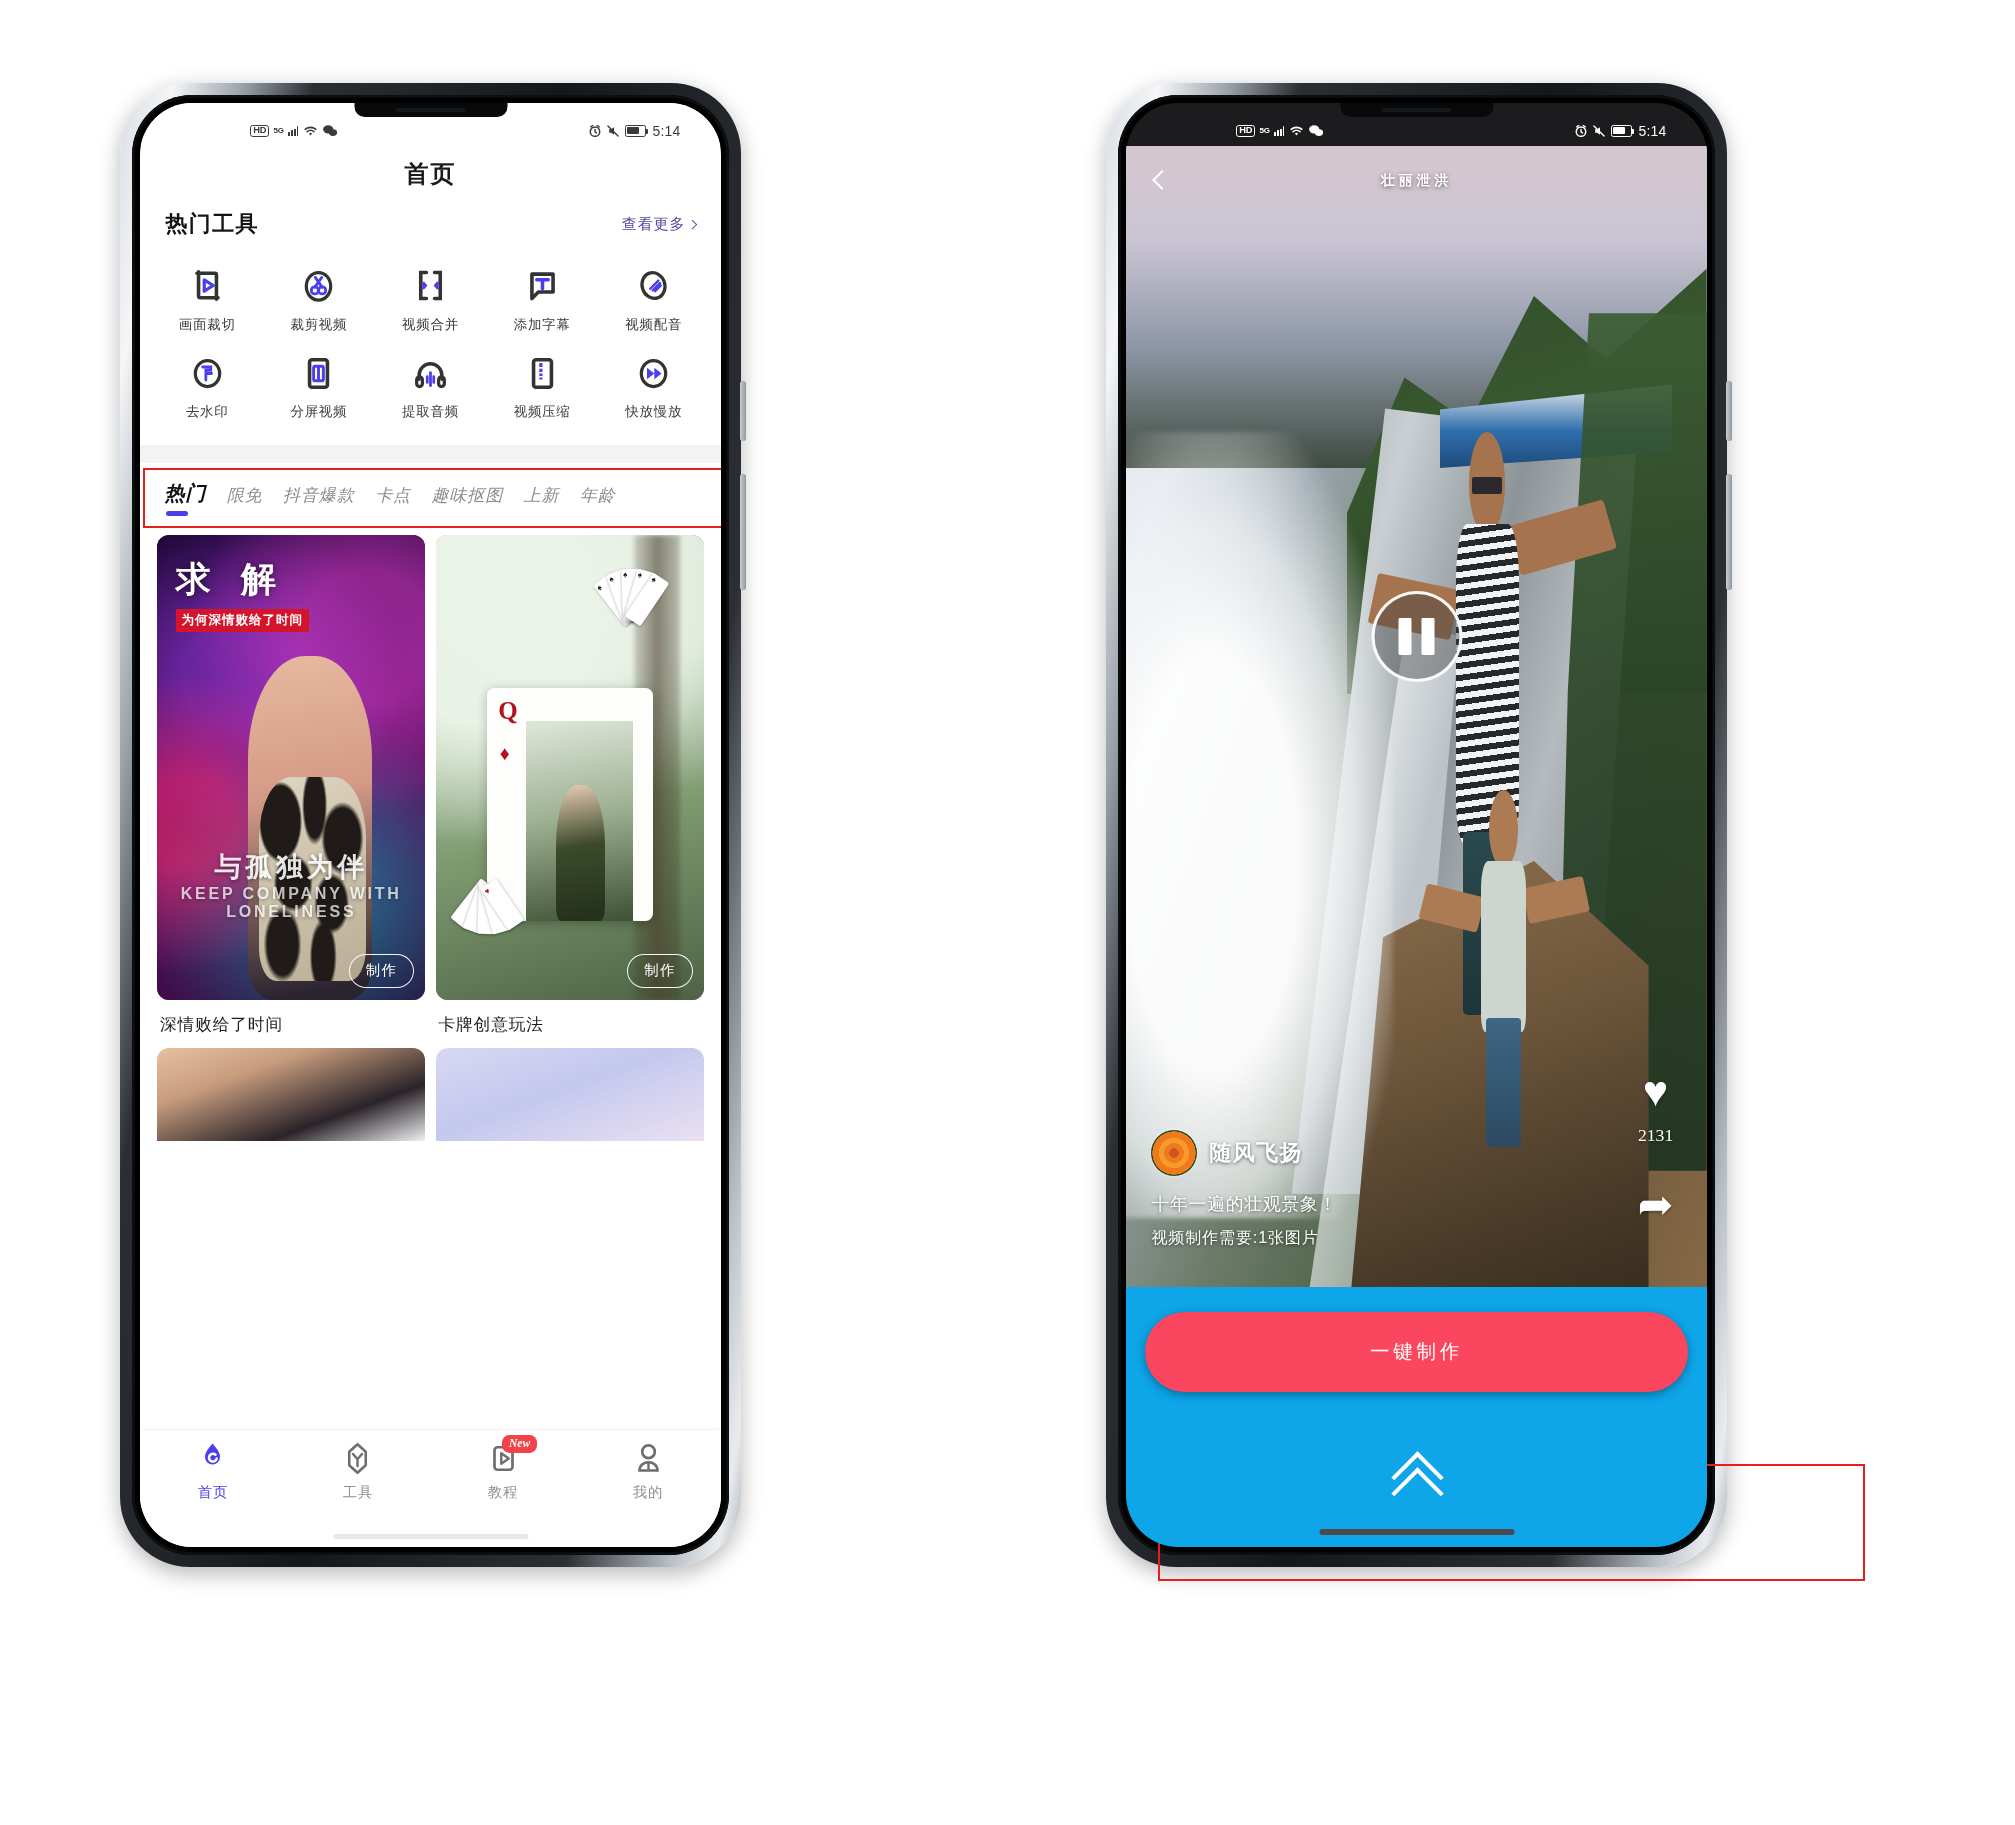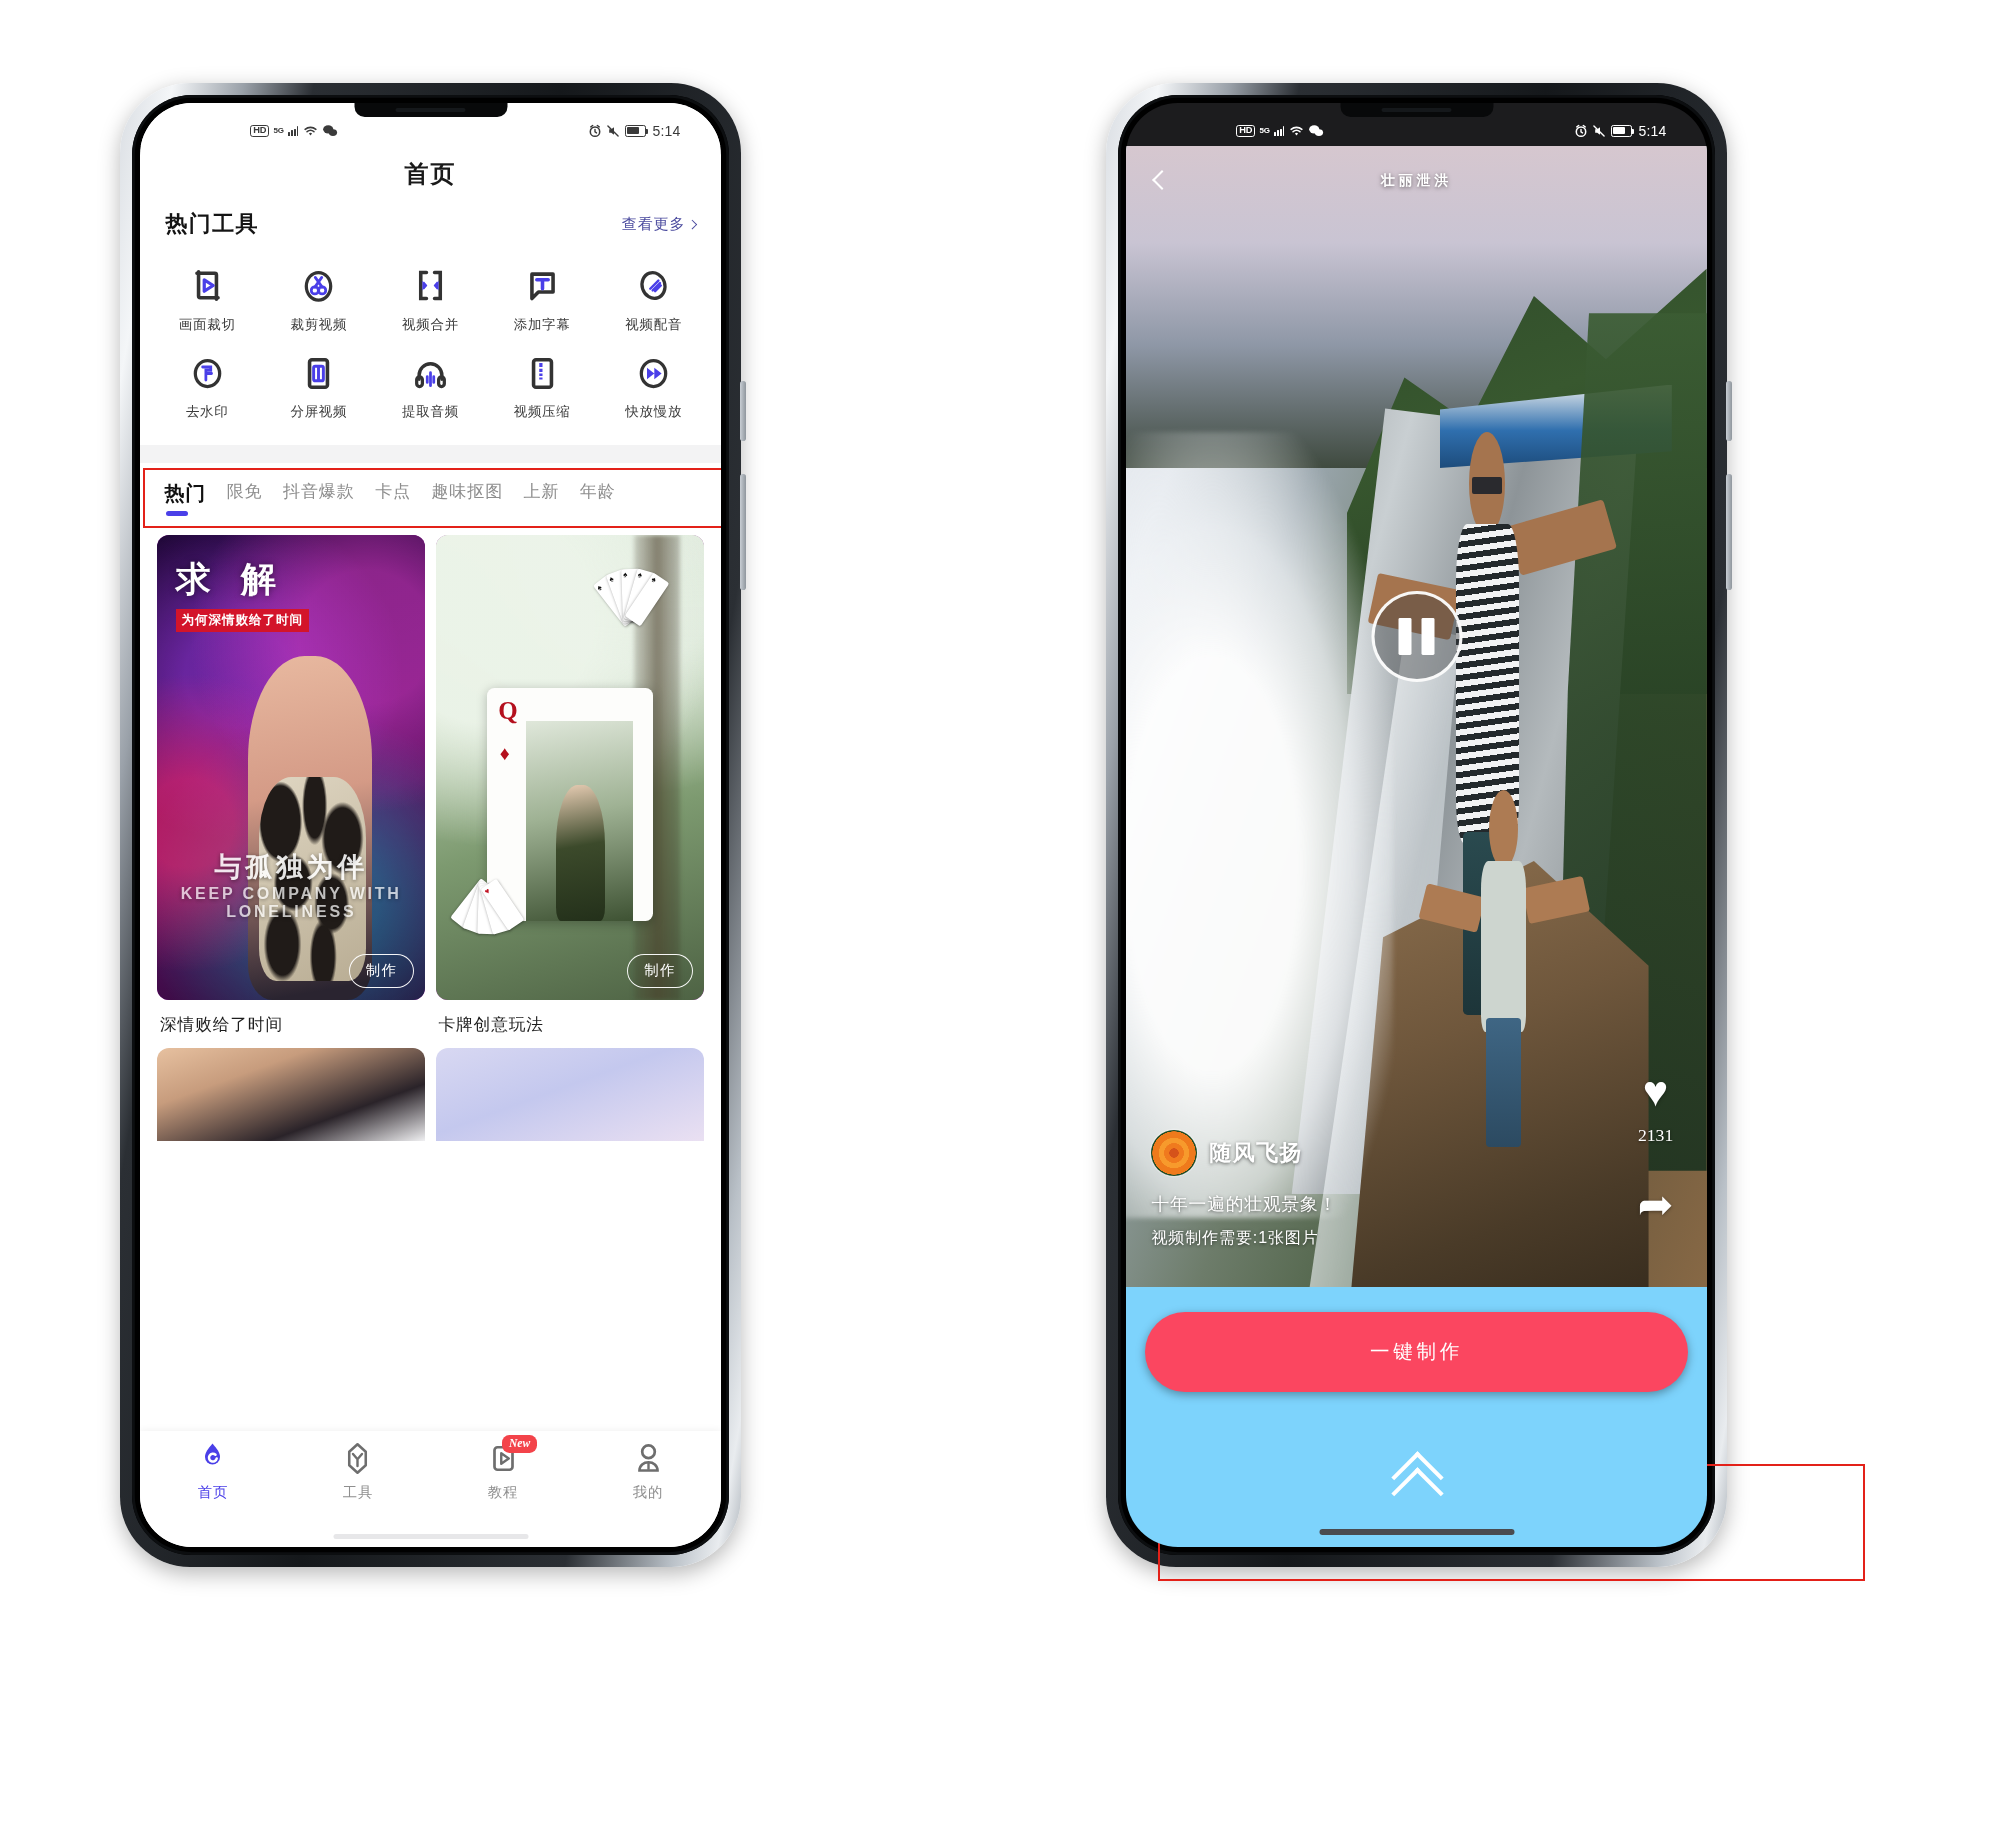--- a/index.html
+++ b/index.html
@@ -99,22 +99,22 @@
   .tools-grid { padding: 11px 11px 16.7px 11px; }
   .tools-row { display:flex; }
   .tool { flex:1; display:flex; flex-direction:column; align-items:center; gap:8.4px; padding: 10.2px 0 6.5px 0; }
   .tool .glyph { width: 44px; height: 44px; display:flex; align-items:center; justify-content:center; }
   .tool .lbl { font-size: 13.5px; color:#3c3c3c; letter-spacing:0.7px; }
 
   .band { height: 18.6px; background:#f3f3f4; }
 
   .tabs-wrap { position: relative; padding: 7.4px 0 4.7px 0; }
   .tabs {
-    display:flex; align-items:flex-start; gap: 20.5px; padding: 9.3px 24px 4.7px 24px;
-    white-space: nowrap; overflow: hidden;
+    display:flex; align-items:flex-end; gap: 20.5px; padding: 9.3px 24px 4.7px 24px;
+    white-space: nowrap; overflow: hidden; font-style: italic;
   }
   .tab { font-size: 17px; color:#8d8d8d; position:relative; padding-bottom: 9.3px; letter-spacing:0.9px; }
   .tab.active { color:#111; font-weight:800; font-size: 20px; }
   .tab.active::after {
     content:""; position:absolute; left: 1.9px; bottom: 0; width: 22px; height: 5.1px;
     background:#4a3fe8; border-radius:2.8px;
   }
   .hl-box { position:absolute; border: 2.8px solid #e32119; pointer-events:none; }
 
   .cards { display:flex; gap: 10.2px; padding: 9.3px 16.7px 0 16.7px; }
@@ -369,21 +369,21 @@
     background:
       radial-gradient(circle at 50% 50%, #d5521a 0 14%, #f07a1e 15% 30%, #f79a2c 31% 46%, #ef7a1c 47% 66%, #1f4a22 67% 100%);
     box-shadow: 0 0 0 1.4px rgba(255,255,255,.25);
   }
   .uname { font-size: 22px; font-weight:800; letter-spacing: 1.4px; text-shadow:0 0.9px 3.7px rgba(0,0,0,.55); }
   .v-desc { font-size: 17.7px; margin-top: 16px; letter-spacing: 0.9px; text-shadow:0 0.9px 3.7px rgba(0,0,0,.6); }
   .v-need { font-size: 16px; margin-top: 12px; letter-spacing: 0.9px; text-shadow:0 0.9px 3.7px rgba(0,0,0,.6); }
 
   .v-bottom {
     position:absolute; left:0; right:0; bottom:0; height: 260px;
-    background:#7dd3fc; z-index: 16; padding-left: 11px;
+    background:#0ea5e9; z-index: 16; padding-left: 11px;
   }
   .cta {
     position:absolute; left: 18.6px; right: 18.6px; top: 25px; height: 80px;
     background:#fb4660; color:#fff; border-radius: 42px;
     display:flex; align-items:center; justify-content:center;
     font-size: 19.5px; letter-spacing: 3.7px;
     box-shadow: 0 2.8px 9.3px rgba(0,0,0,.35);
   }
   .up-chev {
     position:absolute; left:50%; transform: translateX(-50%); bottom: 50px;

